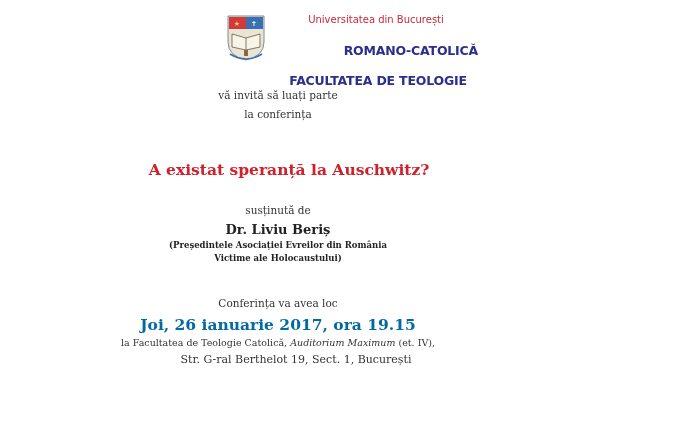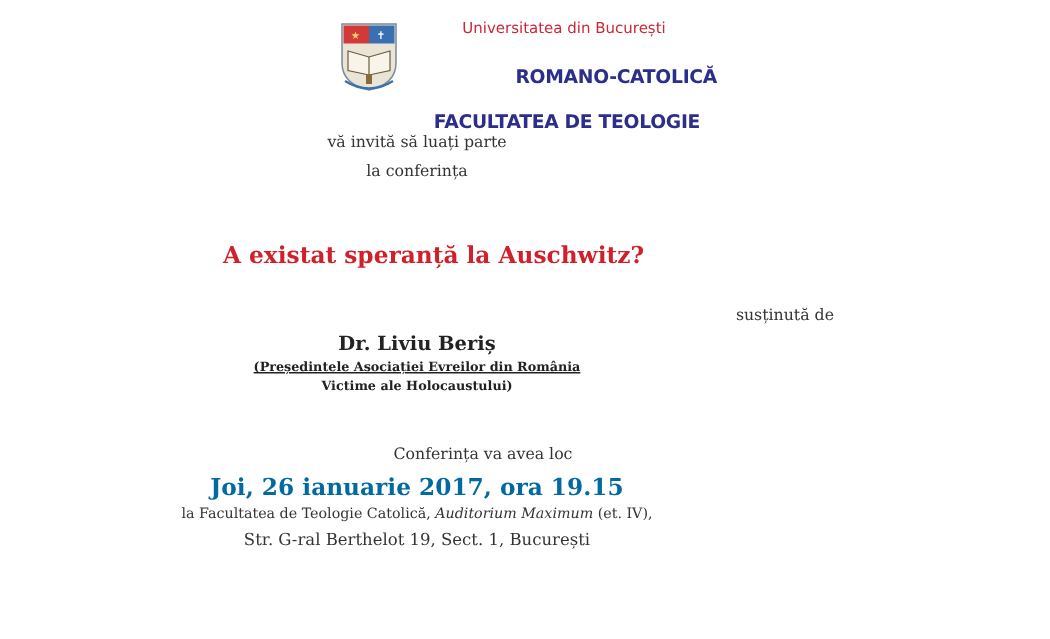--- a/index.html
+++ b/index.html
@@ -8,21 +8,21 @@
     .header { position: absolute; left: 226px; top: 12px; width: 260px; height: 52px; }
     .logo { position: absolute; left: 0; top: 2px; width: 40px; height: 48px; }
     .univ { position: absolute; left: 60px; top: 2px; width: 180px; text-align: center; font-family: "DejaVu Sans", sans-serif; font-size: 10px; color: #c8283a; }
     .fac1 { position: absolute; left: 52px; top: 16px; width: 200px; text-align: center; font-family: "DejaVu Sans", sans-serif; font-size: 12.5px; font-weight: bold; color: #2b2e8a; letter-spacing: -0.2px; margin-top: 45px; }
     .fac2 { position: absolute; left: 52px; top: 31px; width: 200px; text-align: right; font-family: "DejaVu Sans", sans-serif; font-size: 12.5px; font-weight: bold; color: #2b2e8a; letter-spacing: -0.2px; }
     .small { font-size: 10.5px; color: #333; }
     .title { font-size: 15.5px; font-weight: bold; color: #d0202a; margin-left: 11px; }
     .speaker { font-size: 13px; font-weight: bold; color: #222; }
     .affil { font-size: 8.5px; font-weight: bold; color: #222; }
     .date { font-size: 15.5px; font-weight: bold; color: #0369a1; }
-    .addr { font-size: 11px; color: #333; }
+    .addr { font-size: 11px; color: #333; padding-left: 18px; }
     .venue { font-size: 9.5px; color: #333; }
     .venue i { font-style: italic; margin-top: 32px; }
   </style>
 </head>
 <body>
 
 <div class="header">
   <div class="logo">
     <svg width="40" height="48" viewBox="0 0 40 48">
       <path d="M2 2 H38 V28 Q38 42 20 46 Q2 42 2 28 Z" fill="#e9e4d6" stroke="#7a8a9a" stroke-width="1"></path>
@@ -39,21 +39,21 @@
   <div class="univ">Universitatea din București</div>
   <div class="fac1">FACULTATEA DE TEOLOGIE</div>
   <div class="fac2">ROMANO-CATOLICĂ</div>
 </div>
 
 <div class="abs small" style="top:89px;">vă invită să luați parte</div>
 <div class="abs small" style="top:108px;">la conferința</div>
 
 <div class="abs title" style="top:160px;">A existat speranță la Auschwitz?</div>
 
-<div class="abs small" style="top:204px;text-align:right;">susținută de</div>
+<div class="abs small" style="top:204px;">susținută de</div>
 <div class="abs speaker" style="top:222px;">Dr. Liviu Beriș</div>
-<div class="abs affil" style="top:240px;text-decoration:underline;">(Președintele Asociației Evreilor din România</div>
+<div class="abs affil" style="top:240px;">(Președintele Asociației Evreilor din România</div>
 <div class="abs affil" style="top:253px;">Victime ale Holocaustului)</div>
 
-<div class="abs small" style="top:297px;padding-left:44px;">Conferința va avea loc</div>
+<div class="abs small" style="top:297px;">Conferința va avea loc</div>
 <div class="abs date" style="top:315px;">Joi, 26 ianuarie 2017, ora 19.15</div>
 <div class="abs venue" style="top:337px;"><span>la Facultatea de Teologie Catolică, </span><i>Auditorium Maximum</i><span> (et. IV),</span></div>
 <div class="abs addr" style="top:353px;">Str. G-ral Berthelot 19, Sect. 1, București</div>
 
 </body></html>

